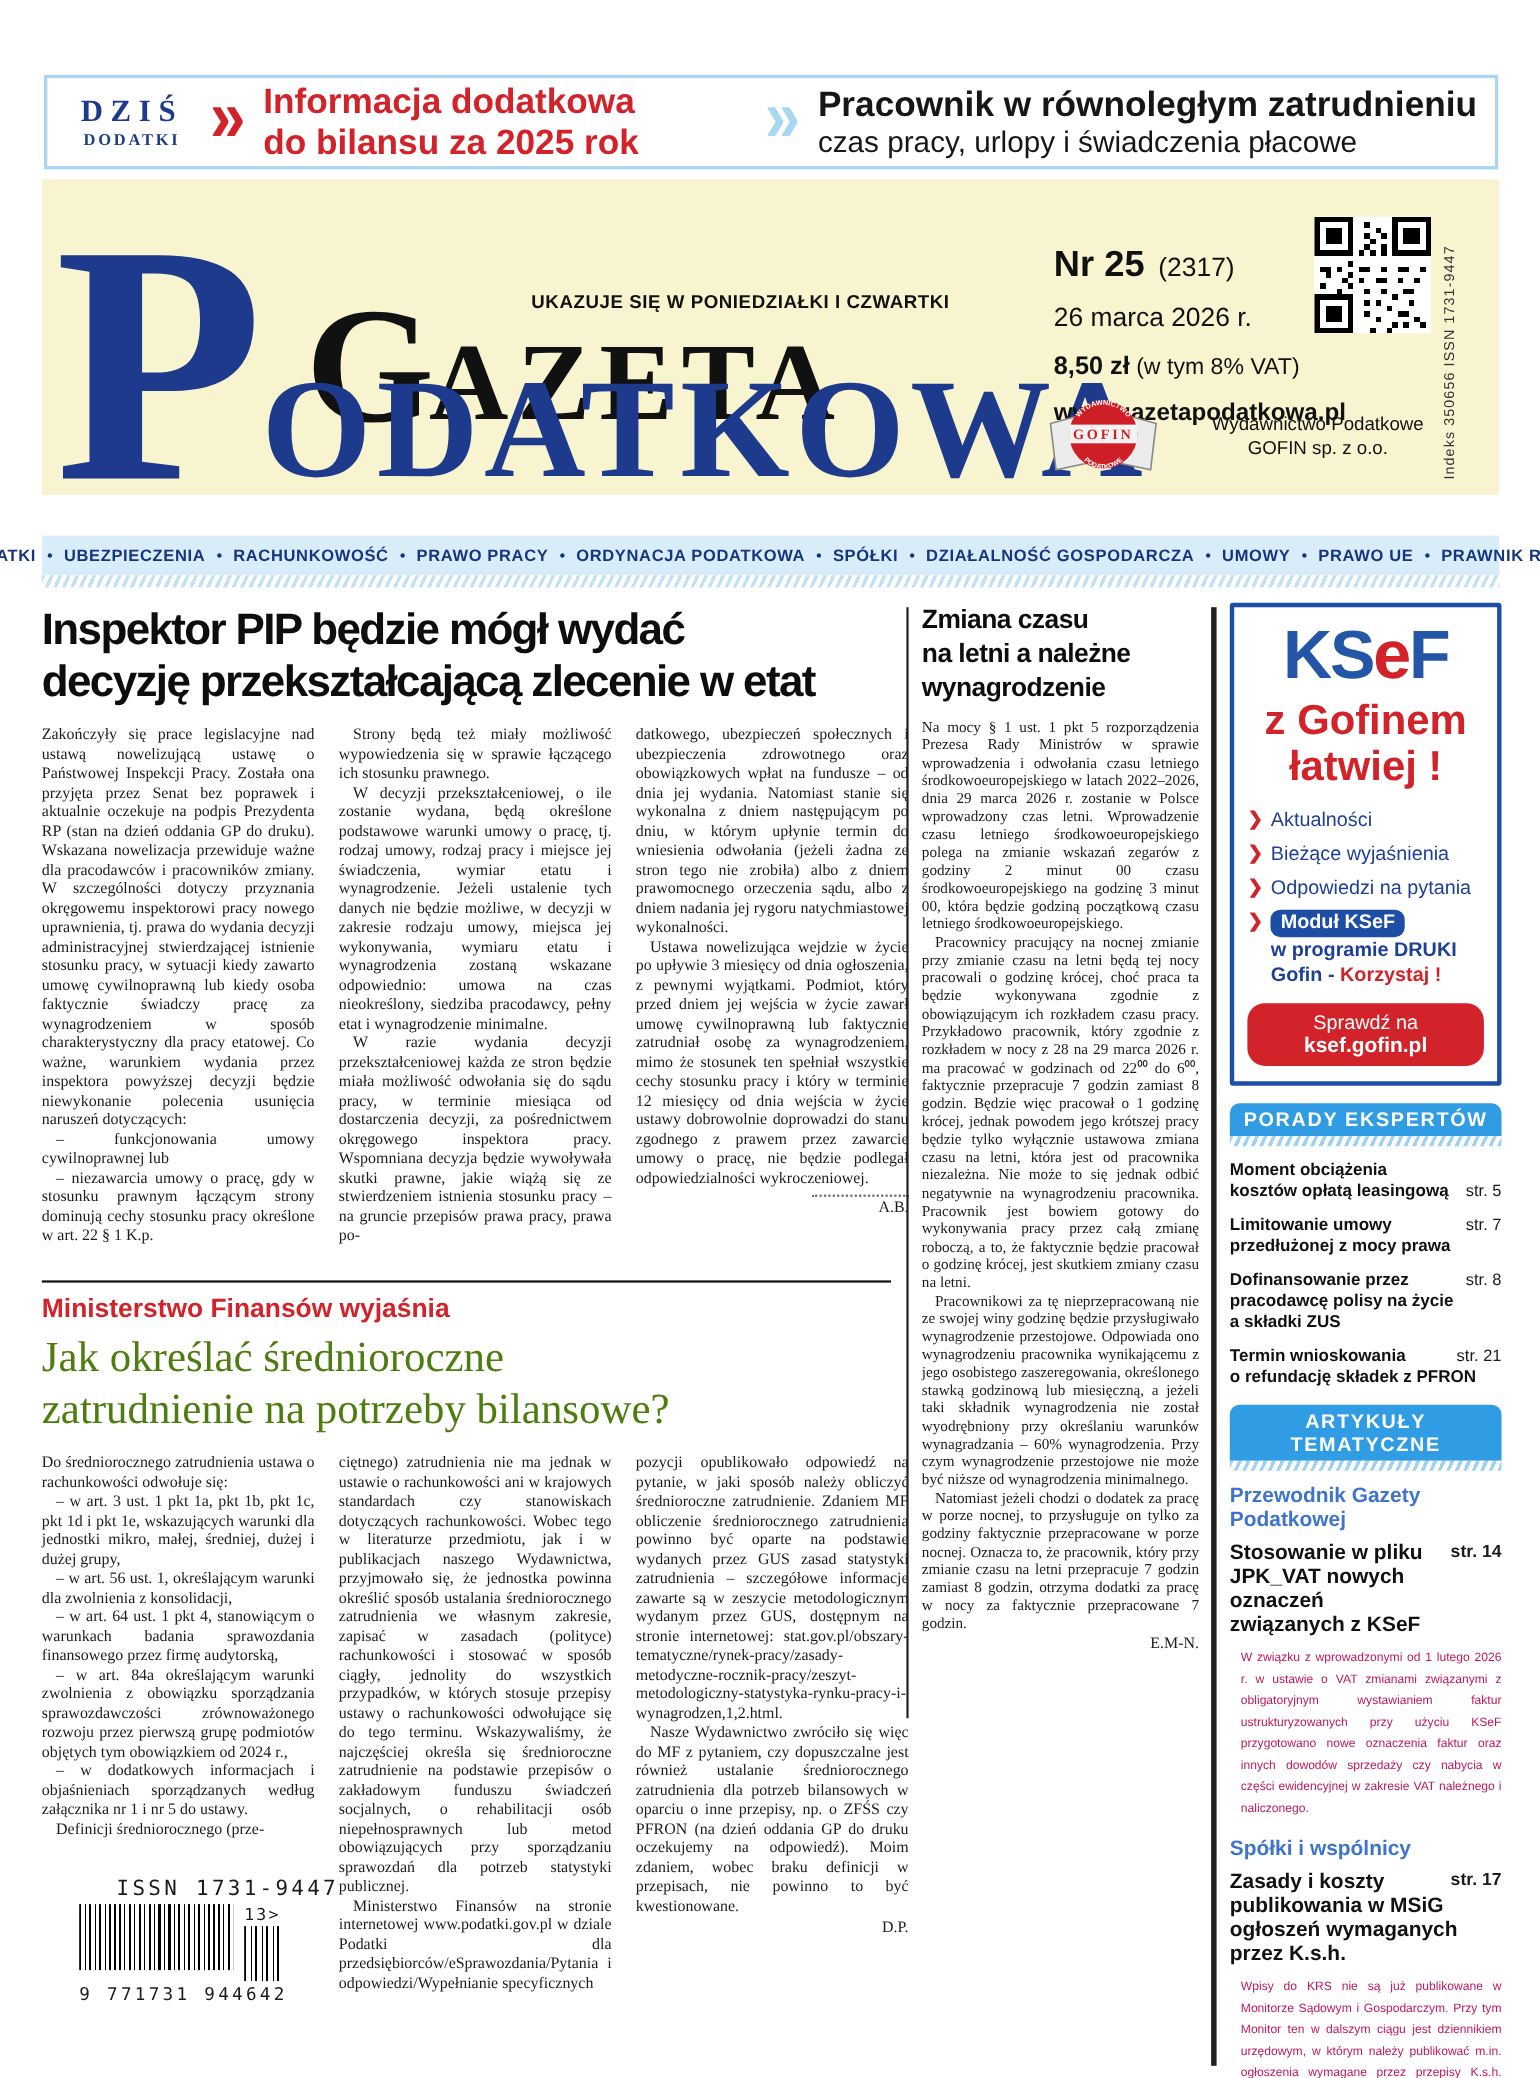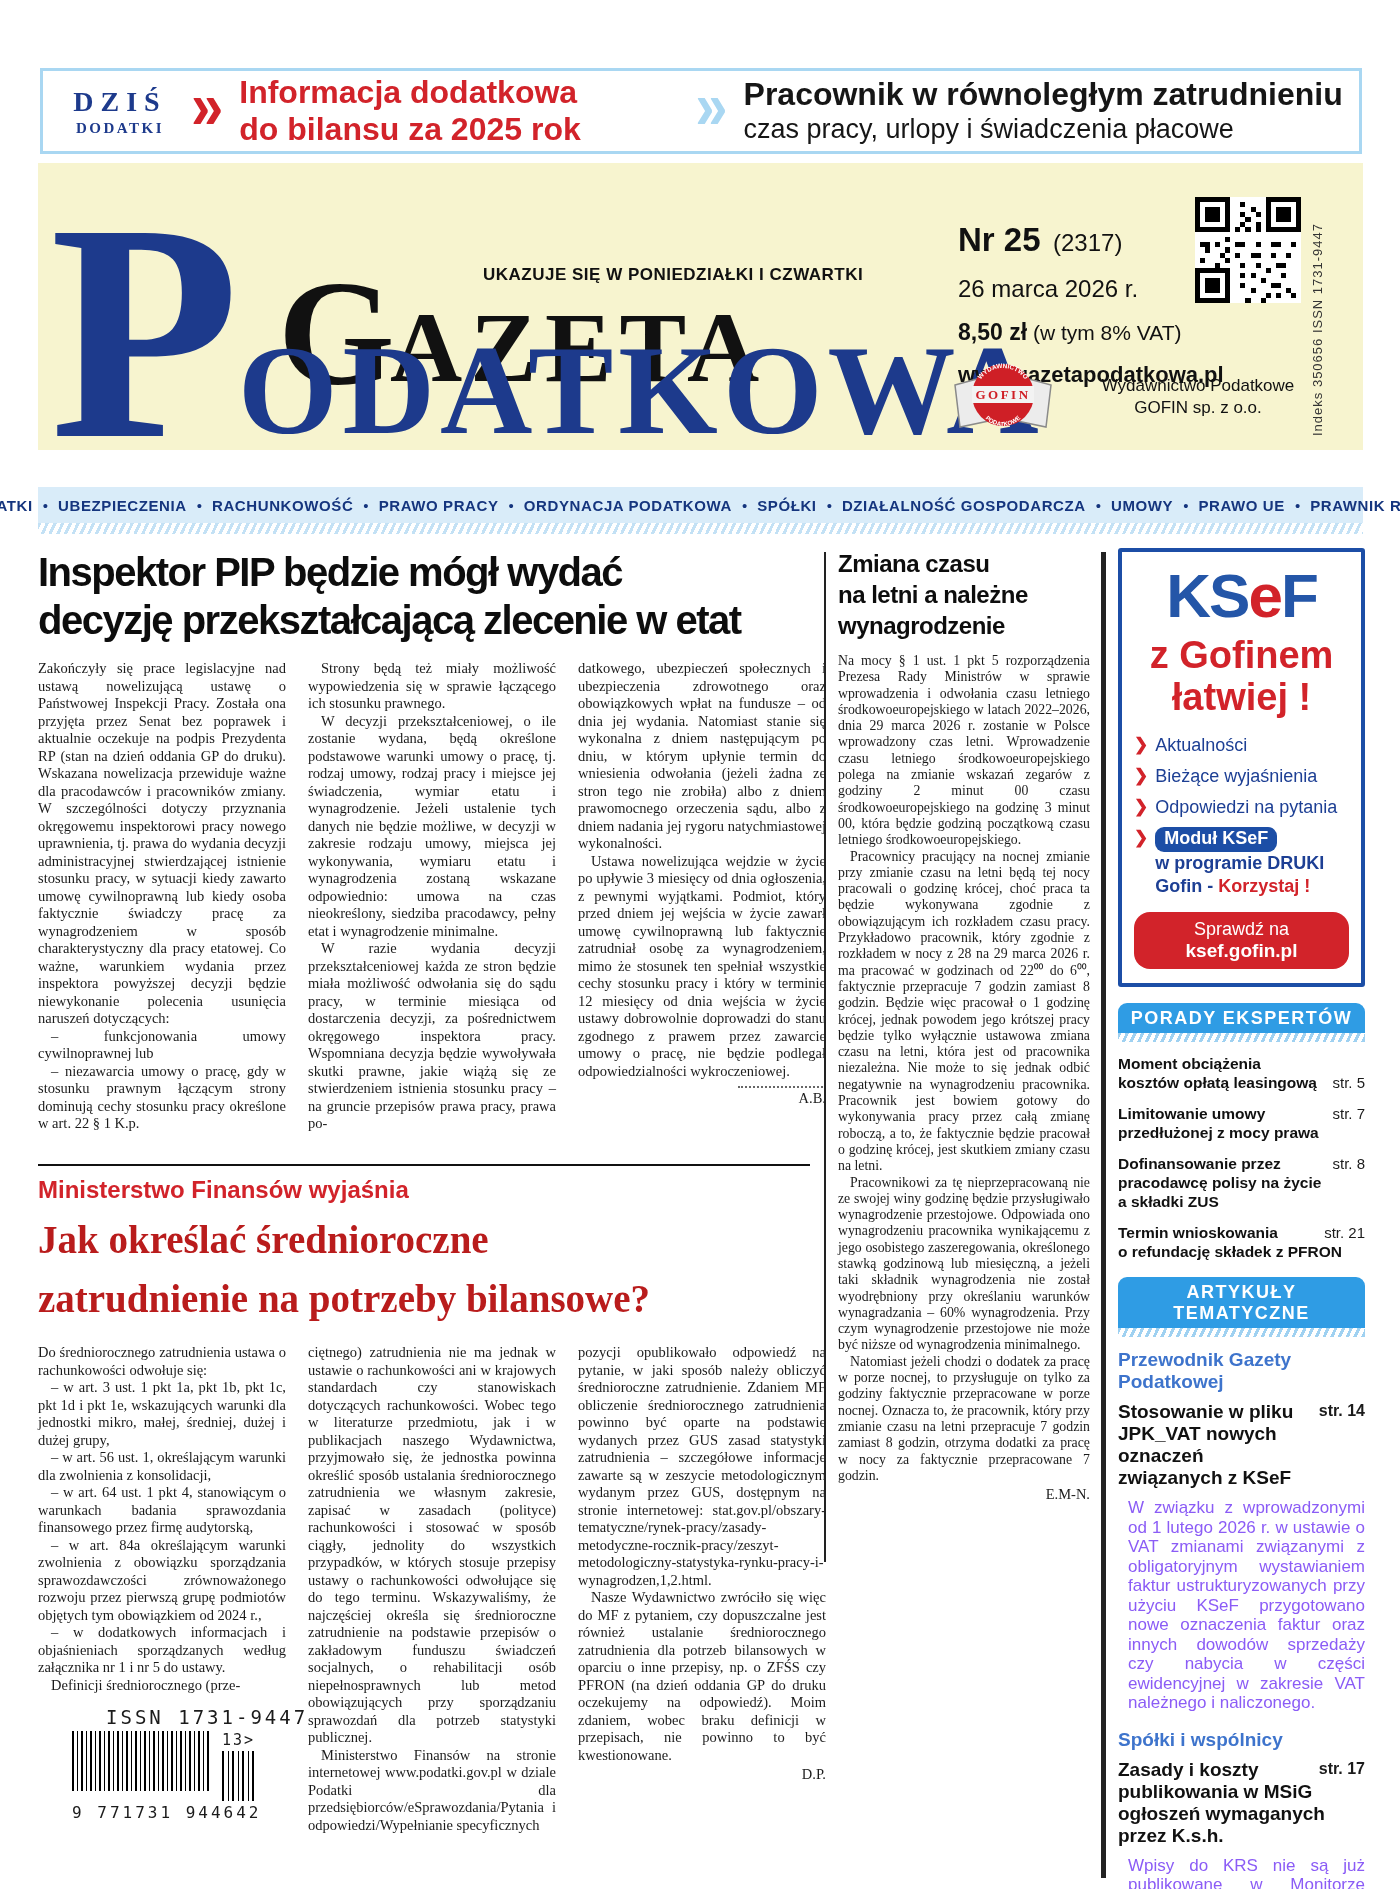--- a/index.html
+++ b/index.html
@@ -83,22 +83,22 @@
   .byline { text-align:right; font-size:14.5px; margin-top:2px; }
   .byline-rule { border-top:2px dotted #666; width:88px; margin:6px 0 2px auto; }
 
   .art-pip { position:absolute; left:38px; top:548px; width:788px; }
   .art-pip h1 { font-size:40px; line-height:48px; margin-bottom:16px; }
 
   .rule-h { position:absolute; left:38px; top:1164px; width:772px; height:2px; background:#111; }
 
   .art-mf { position:absolute; left:38px; top:1176px; width:788px; }
   .kicker { font-family:"Liberation Sans", sans-serif; font-weight:bold; color:#d2232a; font-size:24px; }
-  .art-mf h2 { font-family:"Liberation Serif", serif; font-weight:bold; color:#b91c1c;
-               font-size:39px; line-height:59px; margin:6px 0 16px 0; white-space:pre-line; letter-spacing:0; }
+  .art-mf h2 { font-family:"Liberation Serif", serif; font-weight:normal; color:#4d7c0f;
+               font-size:39px; line-height:48px; margin:6px 0 16px 0; white-space:pre-line; letter-spacing:0; }
 
   .vrule1 { position:absolute; left:824px; top:552px; width:2px; height:1010px; background:#222; }
   .vrule2 { position:absolute; left:1101px; top:552px; width:5px; height:1326px; background:#222; }
 
   .art-time { position:absolute; left:838px; top:548px; width:252px; }
   .art-time h2 { font-size:24px; line-height:31px; letter-spacing:-0.5px; }
   .art-time .body { margin-top:12px; font-size:13.8px; line-height:16.3px; text-align:justify; }
   .art-time .body p { text-indent:12px; }
   .art-time .body p:first-child { text-indent:0; }
 
@@ -126,21 +126,21 @@
 
   .porady-item { position:relative; margin-bottom:12px; }
   .porady-item .ttl { font-weight:bold; font-size:15.5px; line-height:19px; color:#111; white-space:pre-line; }
   .porady-item .pg { position:absolute; right:0; top:1px; font-weight:normal; font-size:15px; }
   .porady-item .pg.l2 { top:20px; }
 
   .sec-label { color:#3e74cc; font-weight:bold; font-size:19px; margin:4px 0 8px 0; }
   .sb-entry { position:relative; }
   .sb-entry .ttl { font-weight:bold; font-size:19px; line-height:22px; color:#111; white-space:pre-line; }
   .sb-entry .pg { position:absolute; right:0; top:1px; font-weight:bold; font-size:16px; }
-  .sb-body { margin:9px 0 16px 0; padding-left:10px; font-size:17px; line-height:19.5px; text-align:justify; color:#8b5cf6; }
+  .sb-body { margin:9px 0 16px 0; padding-left:10px; font-size:11px; line-height:19.5px; text-align:justify; color:#be185d; }
 
   
   .barcode { position:absolute; left:72px; top:1706px; width:270px; }
   .bc-issn { margin-left:34px; font-family:"DejaVu Sans Mono", monospace; font-size:19px; letter-spacing:3px; }
   .bc-row { display:flex; margin-top:3px; }
   .bc-main { width:140px; height:60px;
              background:repeating-linear-gradient(90deg,#000 0 2px,#fff 2px 5px,#000 5px 6px,#fff 6px 9px); }
   .bc-right { margin-left:10px; }
   .bc-13 { font-family:"DejaVu Sans Mono", monospace; font-size:15px; letter-spacing:2px; }
   .bc-small { width:36px; height:50px; margin-top:2px;

